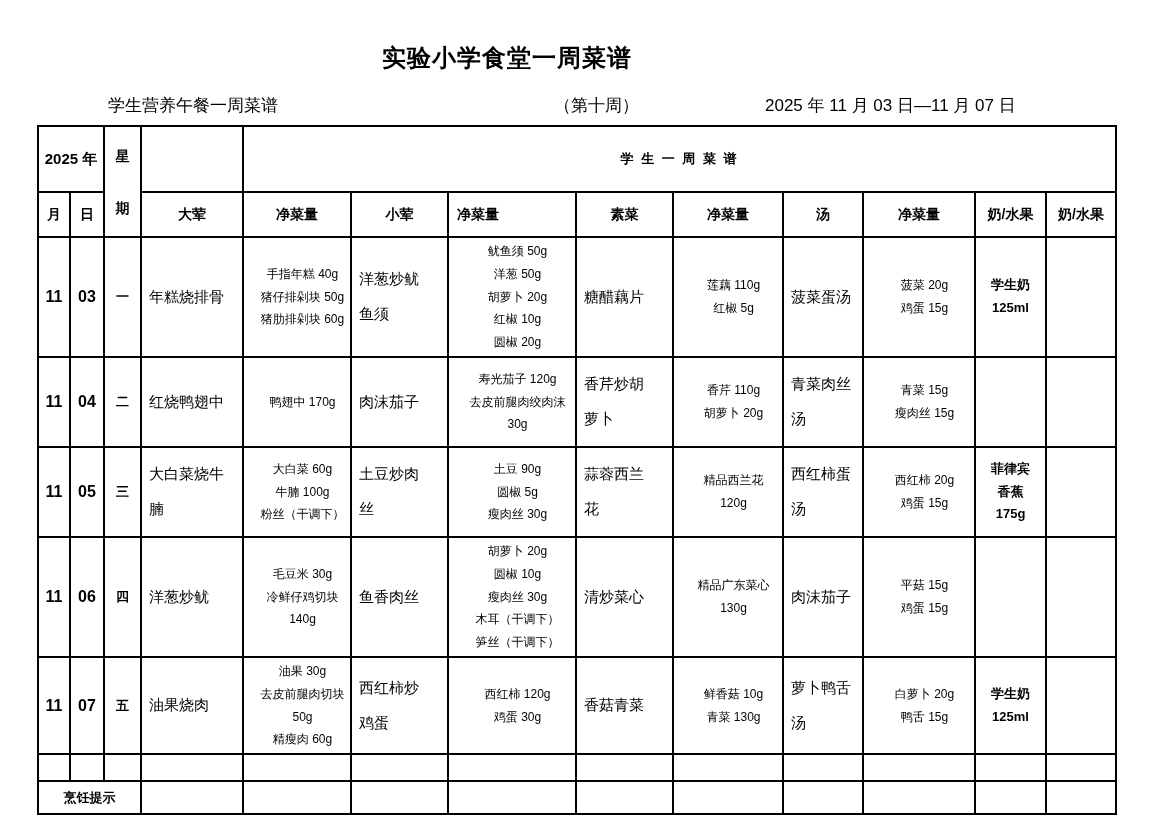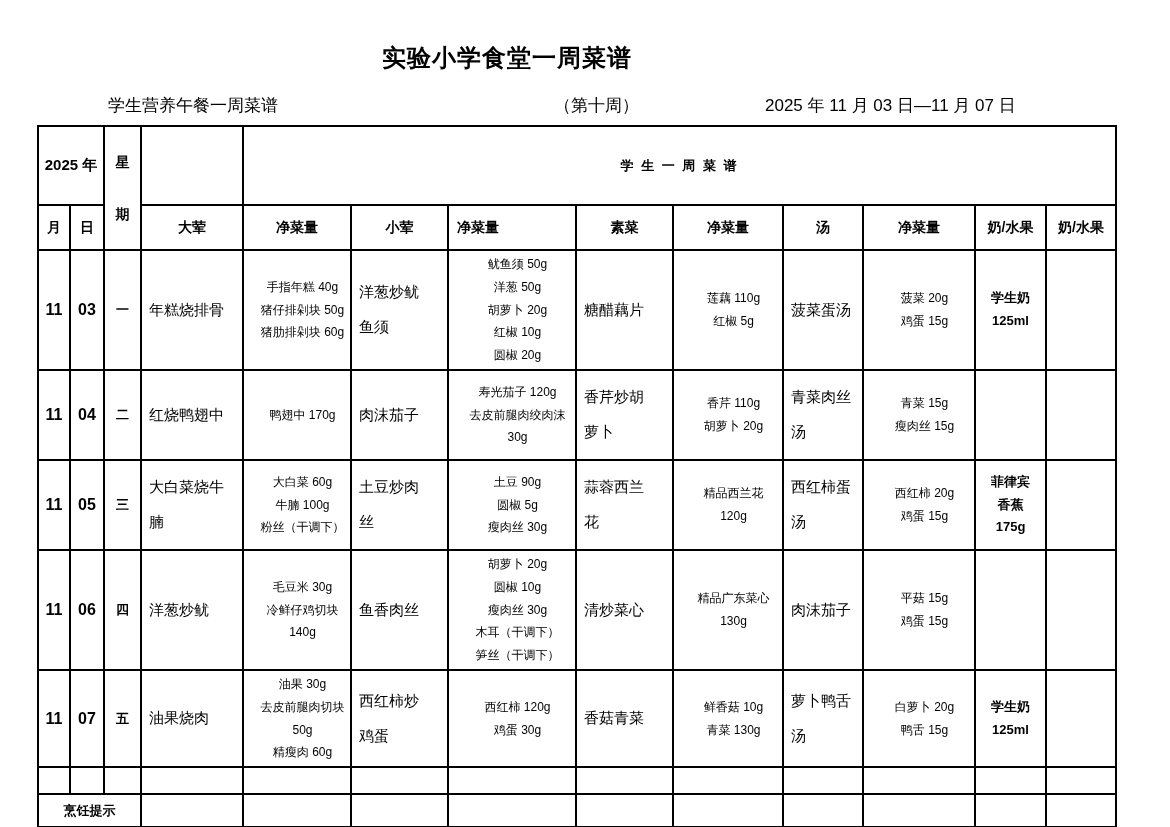--- a/index.html
+++ b/index.html
@@ -61,21 +61,21 @@
       <col style="width:128px">
         <col style="width:97px">
         <col style="width:110px">
       <col style="width:80px">
         <col style="width:112px">
         <col style="width:71px">
       <col style="width:70px">
     </colgroup>
     <tbody>
 
-      <tr style="height:79px">
+      <tr style="height:66px">
         <td class="c year" colspan="2">2025 年</td>
         <td class="c week" rowspan="2">星
 期</td>
         <td class="c"></td>
         <td class="c mh" colspan="9">学 生 一 周 菜 谱</td>
       </tr>
 
       <tr style="height:45px">
         <td class="c hdr">月</td>
         <td class="c hdr">日</td>

